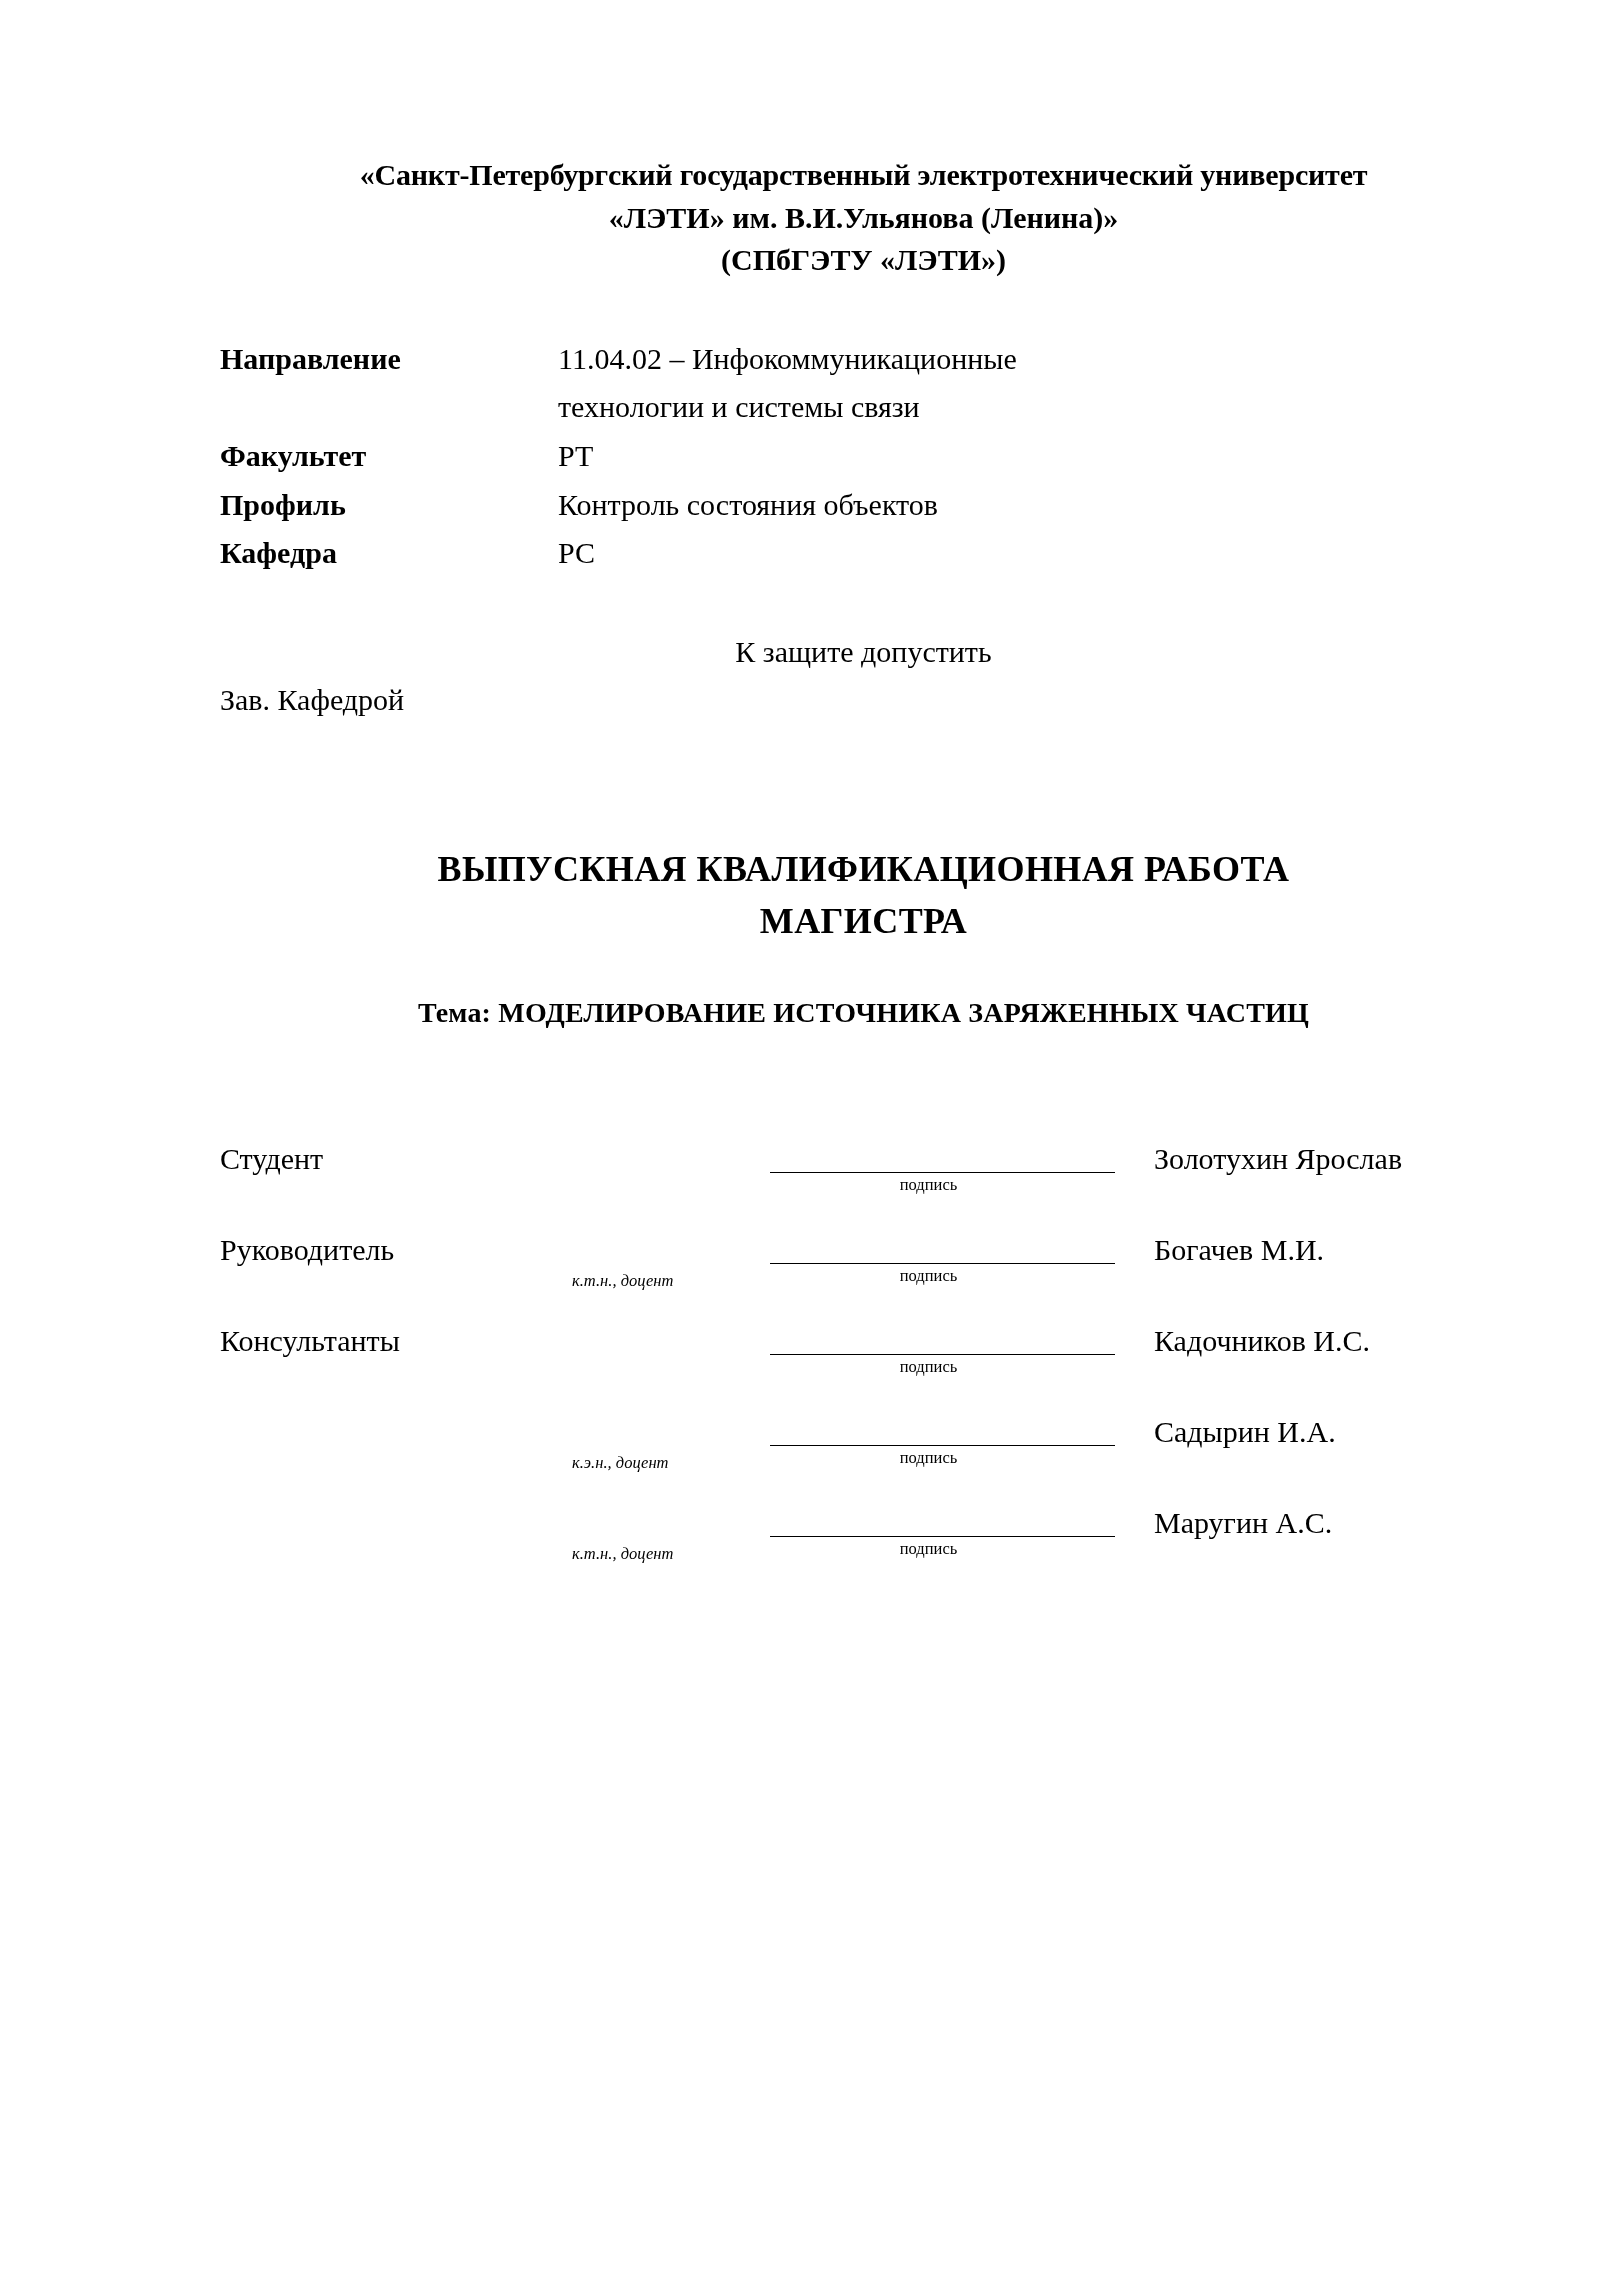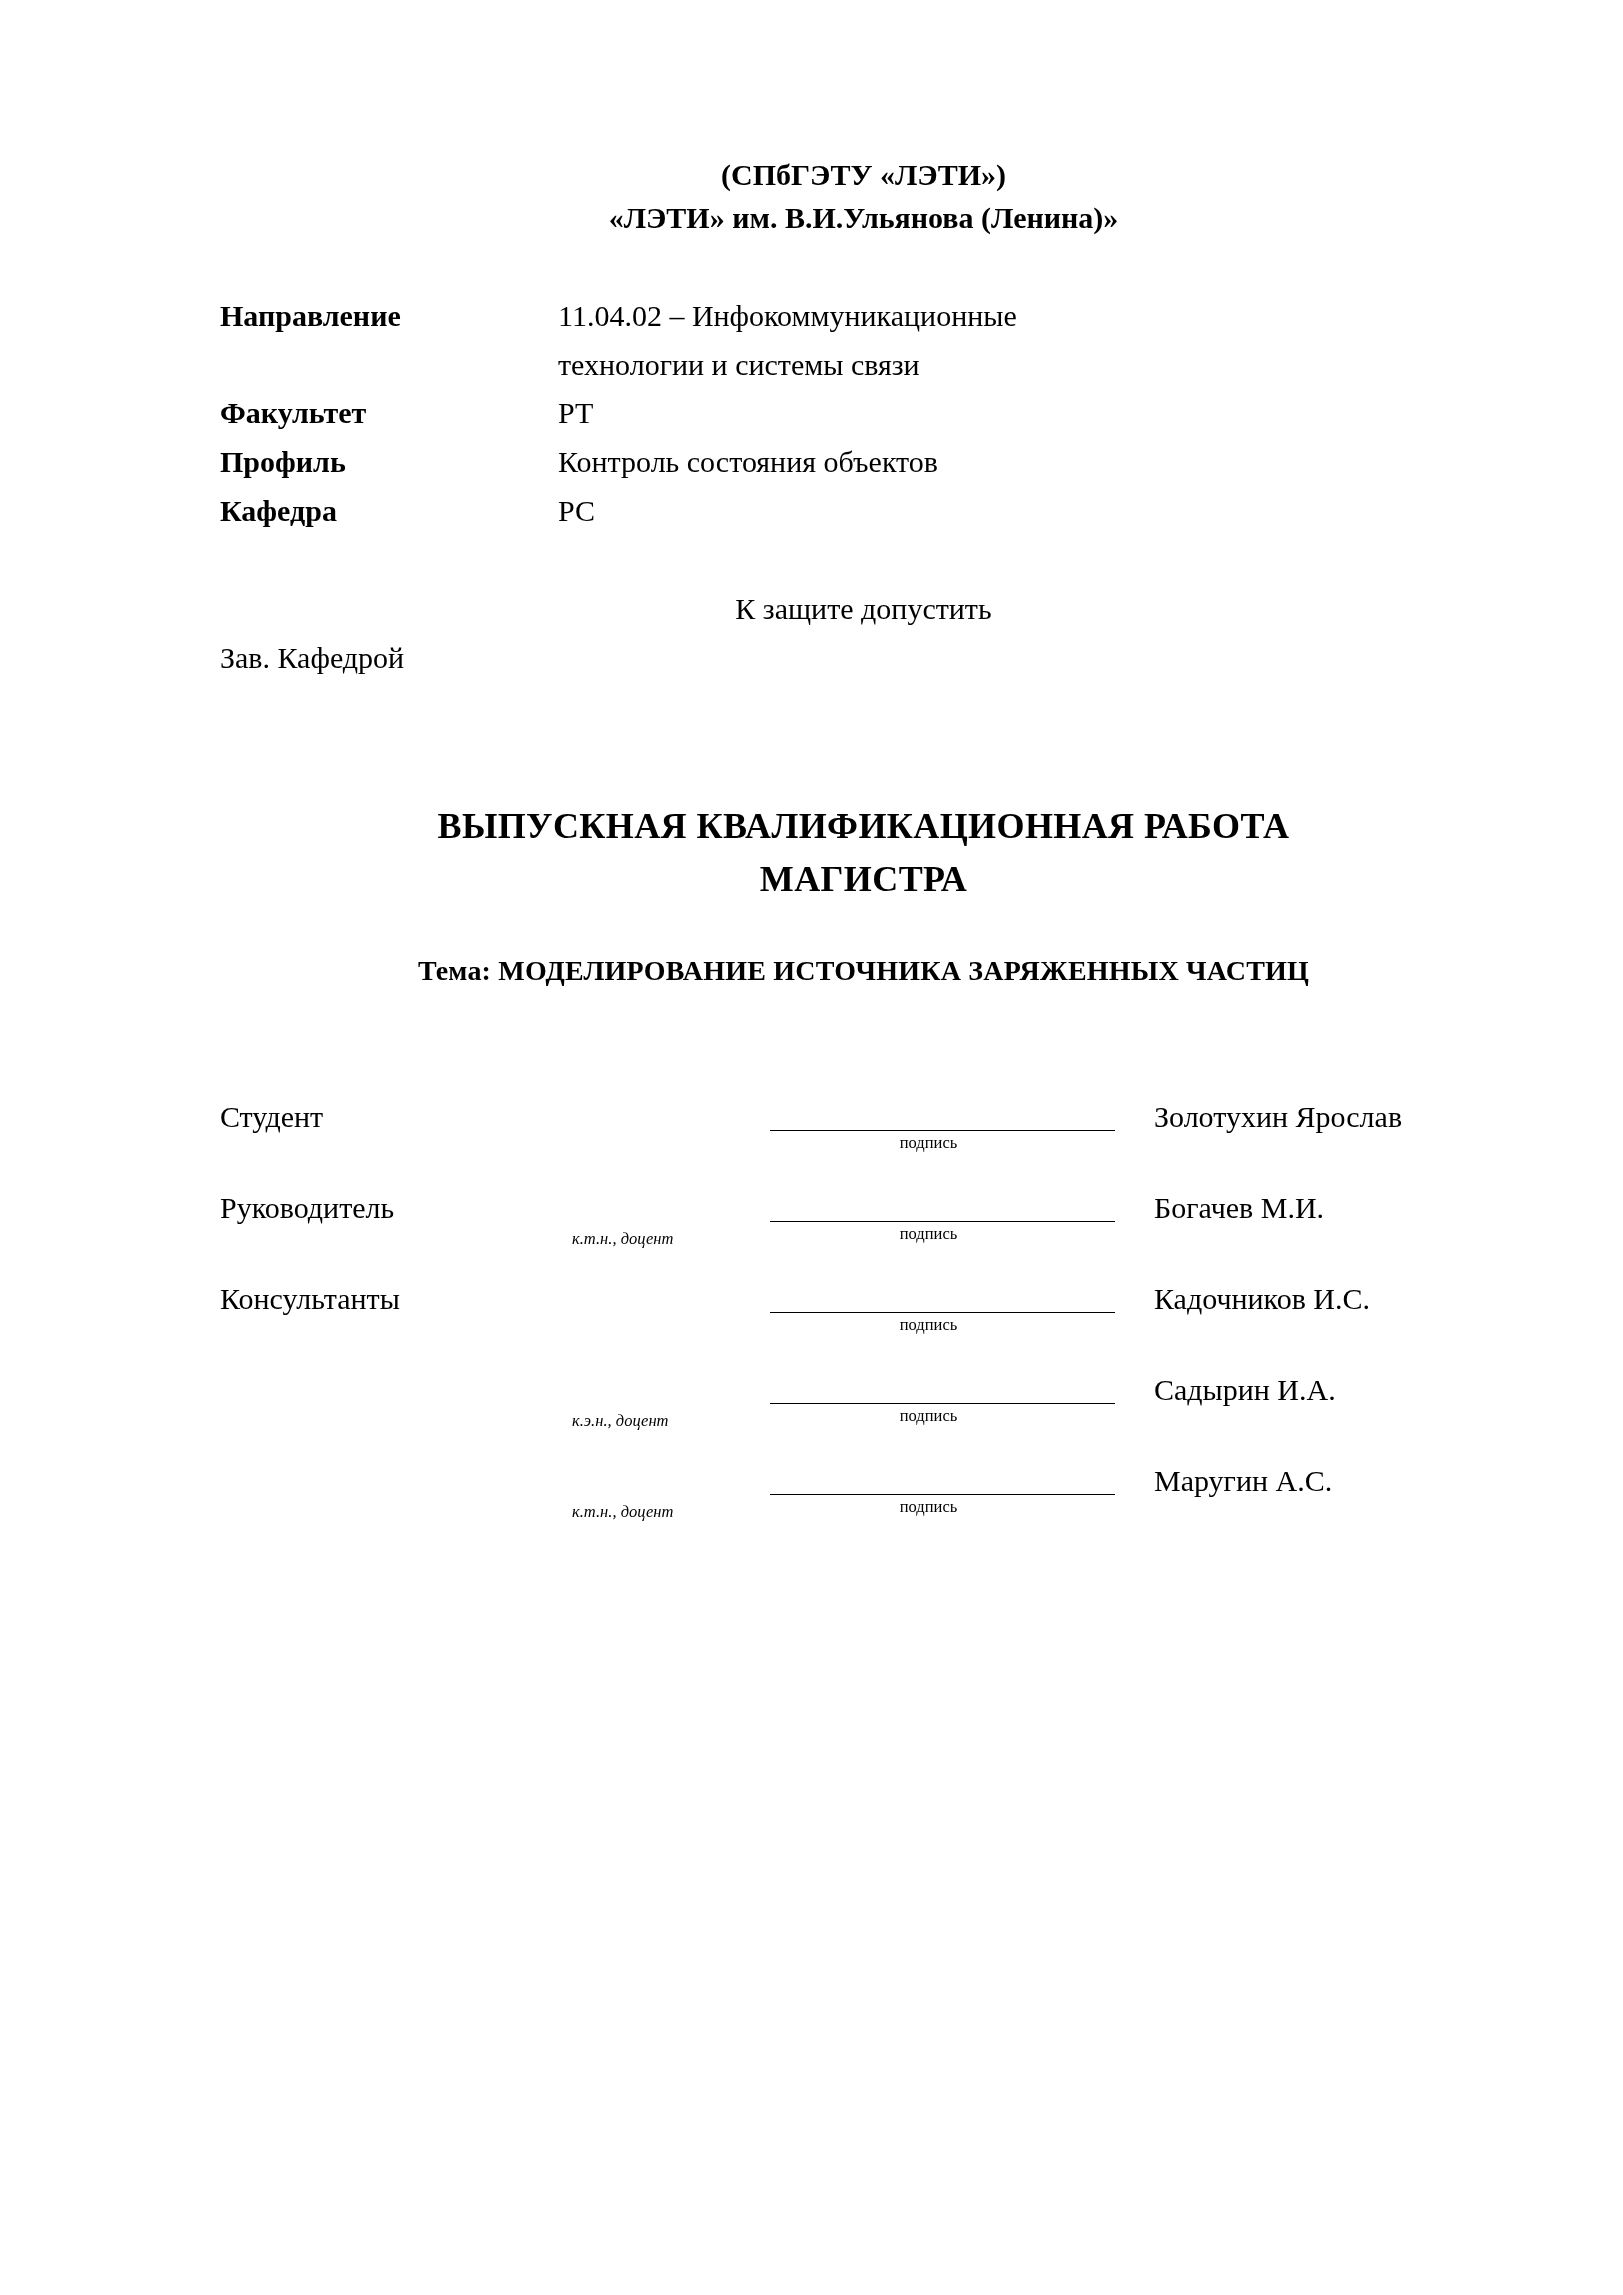--- a/index.html
+++ b/index.html
@@ -146,22 +146,23 @@
     line-height: 1.7;
   }
 </style>
 </head>
 <body>
 
 <div class="page">
   <div class="content">
 
     <div class="univ-header">
+      <div class="univ-line1">«Санкт-Петербургский государственный электротехнический университет</div>
+      <div>«ЛЭТИ» им. В.И.Ульянова (Ленина)»</div>
       <div>(СПбГЭТУ «ЛЭТИ»)</div>
-      <div>«ЛЭТИ» им. В.И.Ульянова (Ленина)»</div>
     </div>
 
     <table class="fields">
       <tbody>
           <tr>
         <td class="label">Направление</td>
         <td class="value">
           <div>11.04.02 – Инфокоммуникационные</div>
           <div>технологии и системы связи</div>
         </td>

